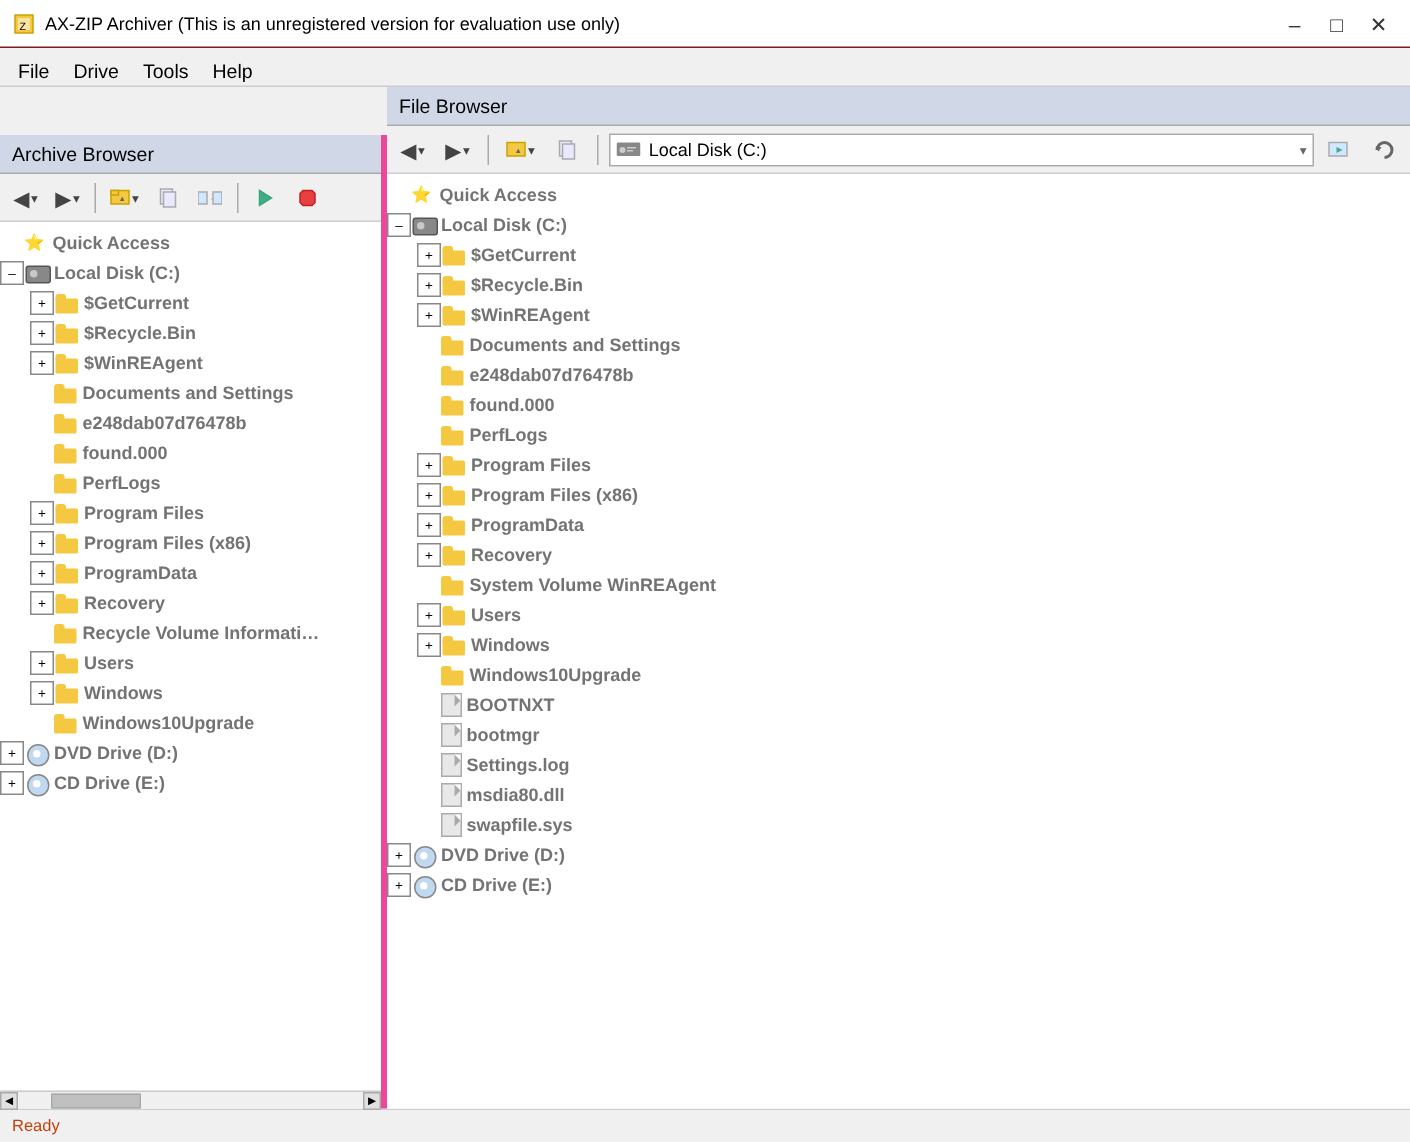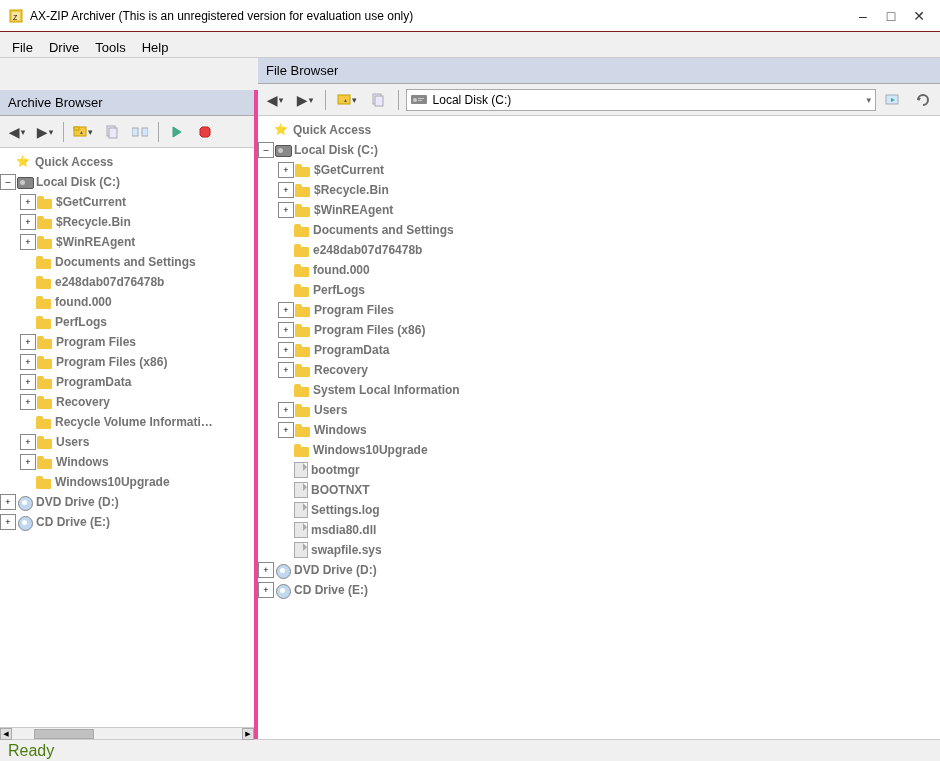--- a/index.html
+++ b/index.html
@@ -330,22 +330,22 @@
     .tree-view::-webkit-scrollbar-thumb { background: #c0c0c0; border: 1px solid #aaa; }
 
     
     .status-bar {
       height: 22px;
       background: #f0f0f0;
       border-top: 1px solid #ccc;
       display: flex;
       align-items: center;
       padding: 0 8px;
-      font-size: 16px;
-      color: #4d7c0f;
+      font-size: 11px;
+      color: #c2410c;
     }
 
     
     .quickaccess-icon {
       width: 16px;
       height: 14px;
       margin-right: 3px;
       flex-shrink: 0;
       display: inline-block;
       position: relative;
@@ -729,52 +729,52 @@
         <div class="tree-item">
           <span style="width:20px;display:inline-block;flex-shrink:0;"></span>
           <span class="expander">+</span>
           <span class="folder-icon"></span>
           <span class="item-label">Recovery</span>
         </div>
         <div class="tree-item">
           <span style="width:20px;display:inline-block;flex-shrink:0;"></span>
           <span class="expander-empty"></span>
           <span class="folder-icon"></span>
-          <span class="item-label">System Local Information</span>
+          <span class="item-label">System Volume WinREAgent</span>
         </div>
         <div class="tree-item">
           <span style="width:20px;display:inline-block;flex-shrink:0;"></span>
           <span class="expander">+</span>
           <span class="folder-icon"></span>
           <span class="item-label">Users</span>
         </div>
         <div class="tree-item">
           <span style="width:20px;display:inline-block;flex-shrink:0;"></span>
           <span class="expander">+</span>
           <span class="folder-icon"></span>
           <span class="item-label">Windows</span>
         </div>
         <div class="tree-item">
           <span style="width:20px;display:inline-block;flex-shrink:0;"></span>
           <span class="expander-empty"></span>
           <span class="folder-icon"></span>
           <span class="item-label">Windows10Upgrade</span>
         </div>
 
+        <div class="tree-item">
+          <span style="width:20px;display:inline-block;flex-shrink:0;"></span>
+          <span class="expander-empty"></span>
+          <span class="file-icon"></span>
+          <span class="item-label">BOOTNXT</span>
+        </div>
         <div class="tree-item">
           <span style="width:20px;display:inline-block;flex-shrink:0;"></span>
           <span class="expander-empty"></span>
           <span class="file-icon"></span>
           <span class="item-label">bootmgr</span>
-        </div>
-        <div class="tree-item">
-          <span style="width:20px;display:inline-block;flex-shrink:0;"></span>
-          <span class="expander-empty"></span>
-          <span class="file-icon"></span>
-          <span class="item-label">BOOTNXT</span>
         </div>
         <div class="tree-item">
           <span style="width:20px;display:inline-block;flex-shrink:0;"></span>
           <span class="expander-empty"></span>
           <span class="file-icon"></span>
           <span class="item-label">Settings.log</span>
         </div>
         <div class="tree-item">
           <span style="width:20px;display:inline-block;flex-shrink:0;"></span>
           <span class="expander-empty"></span>

